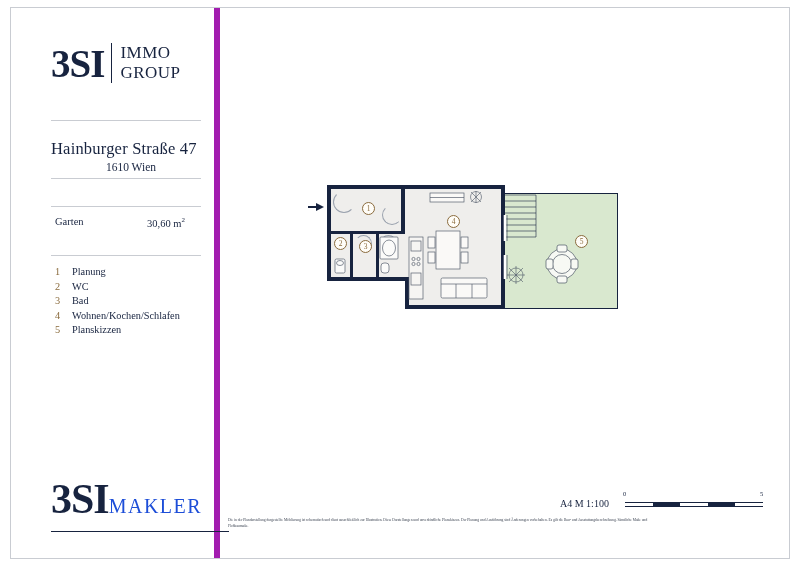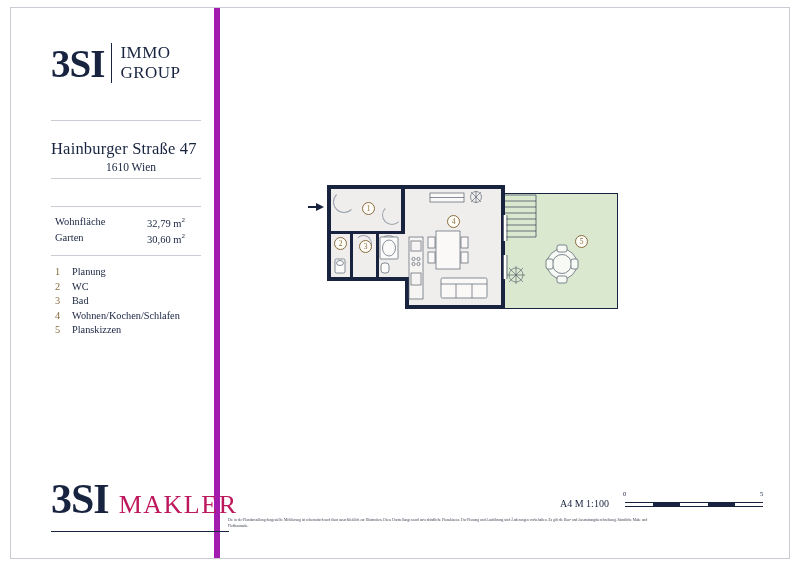--- a/index.html
+++ b/index.html
@@ -129,25 +129,24 @@
   }
   .logo-bottom .b3si {
     font-family: "Liberation Serif", serif;
     font-size: 42px;
     font-weight: bold;
     letter-spacing: -1px;
     color: #17233f;
     line-height: 1;
   }
   .logo-bottom .makler {
-    margin-left: 10px;
-    font-family: "Liberation Serif", serif;
-    font-size: 26px;
+    font-family: "Liberation Serif", serif;
+    font-size: 20px;
     letter-spacing: 1.5px;
-    color: #be185d;
+    color: #1d4ed8;
   }
   .logo-bottom-rule {
     position: absolute;
     left: 40px; top: 523px;
     width: 178px; height: 1px;
     background: #17233f;
   }
   
   .footer-note {
     position: absolute;
@@ -245,24 +244,20 @@
 
     <div class="rule" style="top:112px;"></div>
 
     <div class="addr">Hainburger Straße 47</div>
     <div class="city">1610 Wien</div>
 
     <div class="rule" style="top:170px;"></div>
     <div class="rule" style="top:198px;"></div>
 
     <div class="areas">
-      <div class="row">
-        <span>Wohnfläche</span>
-        <span class="val"><span>32,79 m</span><sup>2</sup></span>
-      </div>
       <div class="row">
         <span>Garten</span>
         <span class="val"><span>30,60 m</span><sup>2</sup></span>
       </div>
     </div>
 
     <div class="rule" style="top:247px;"></div>
 
     <div class="legend">
       <div class="litem">

